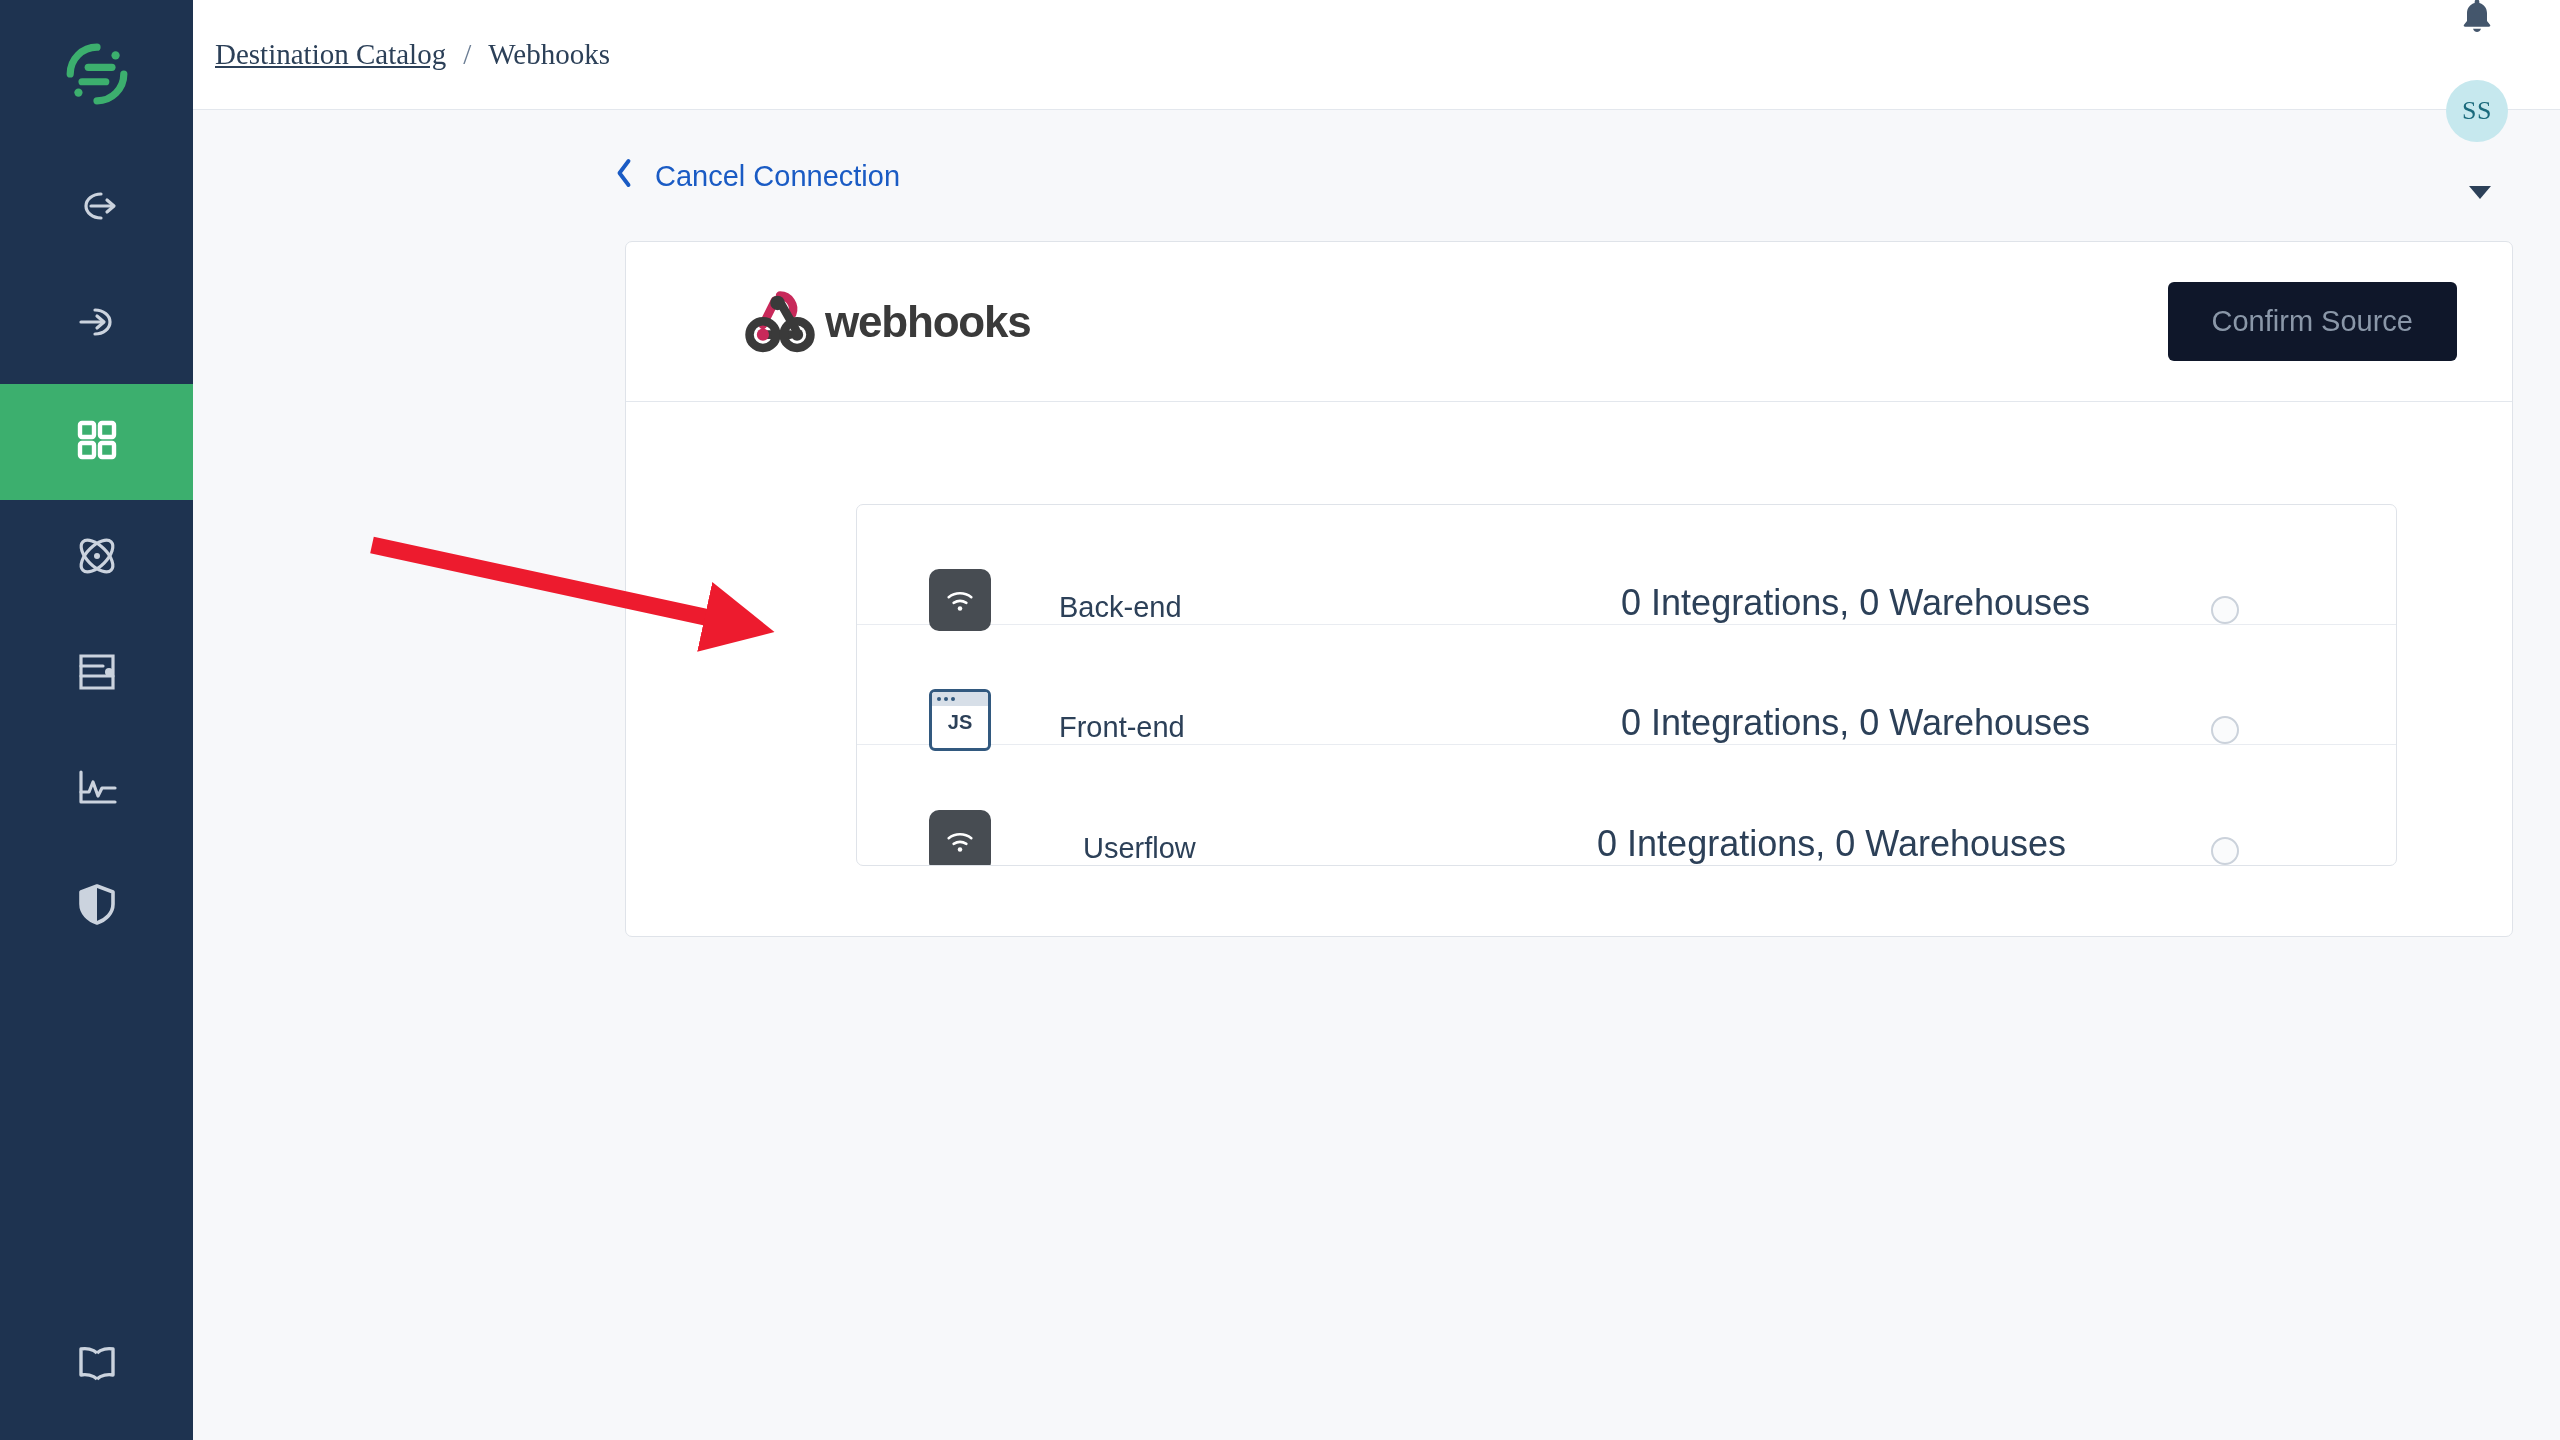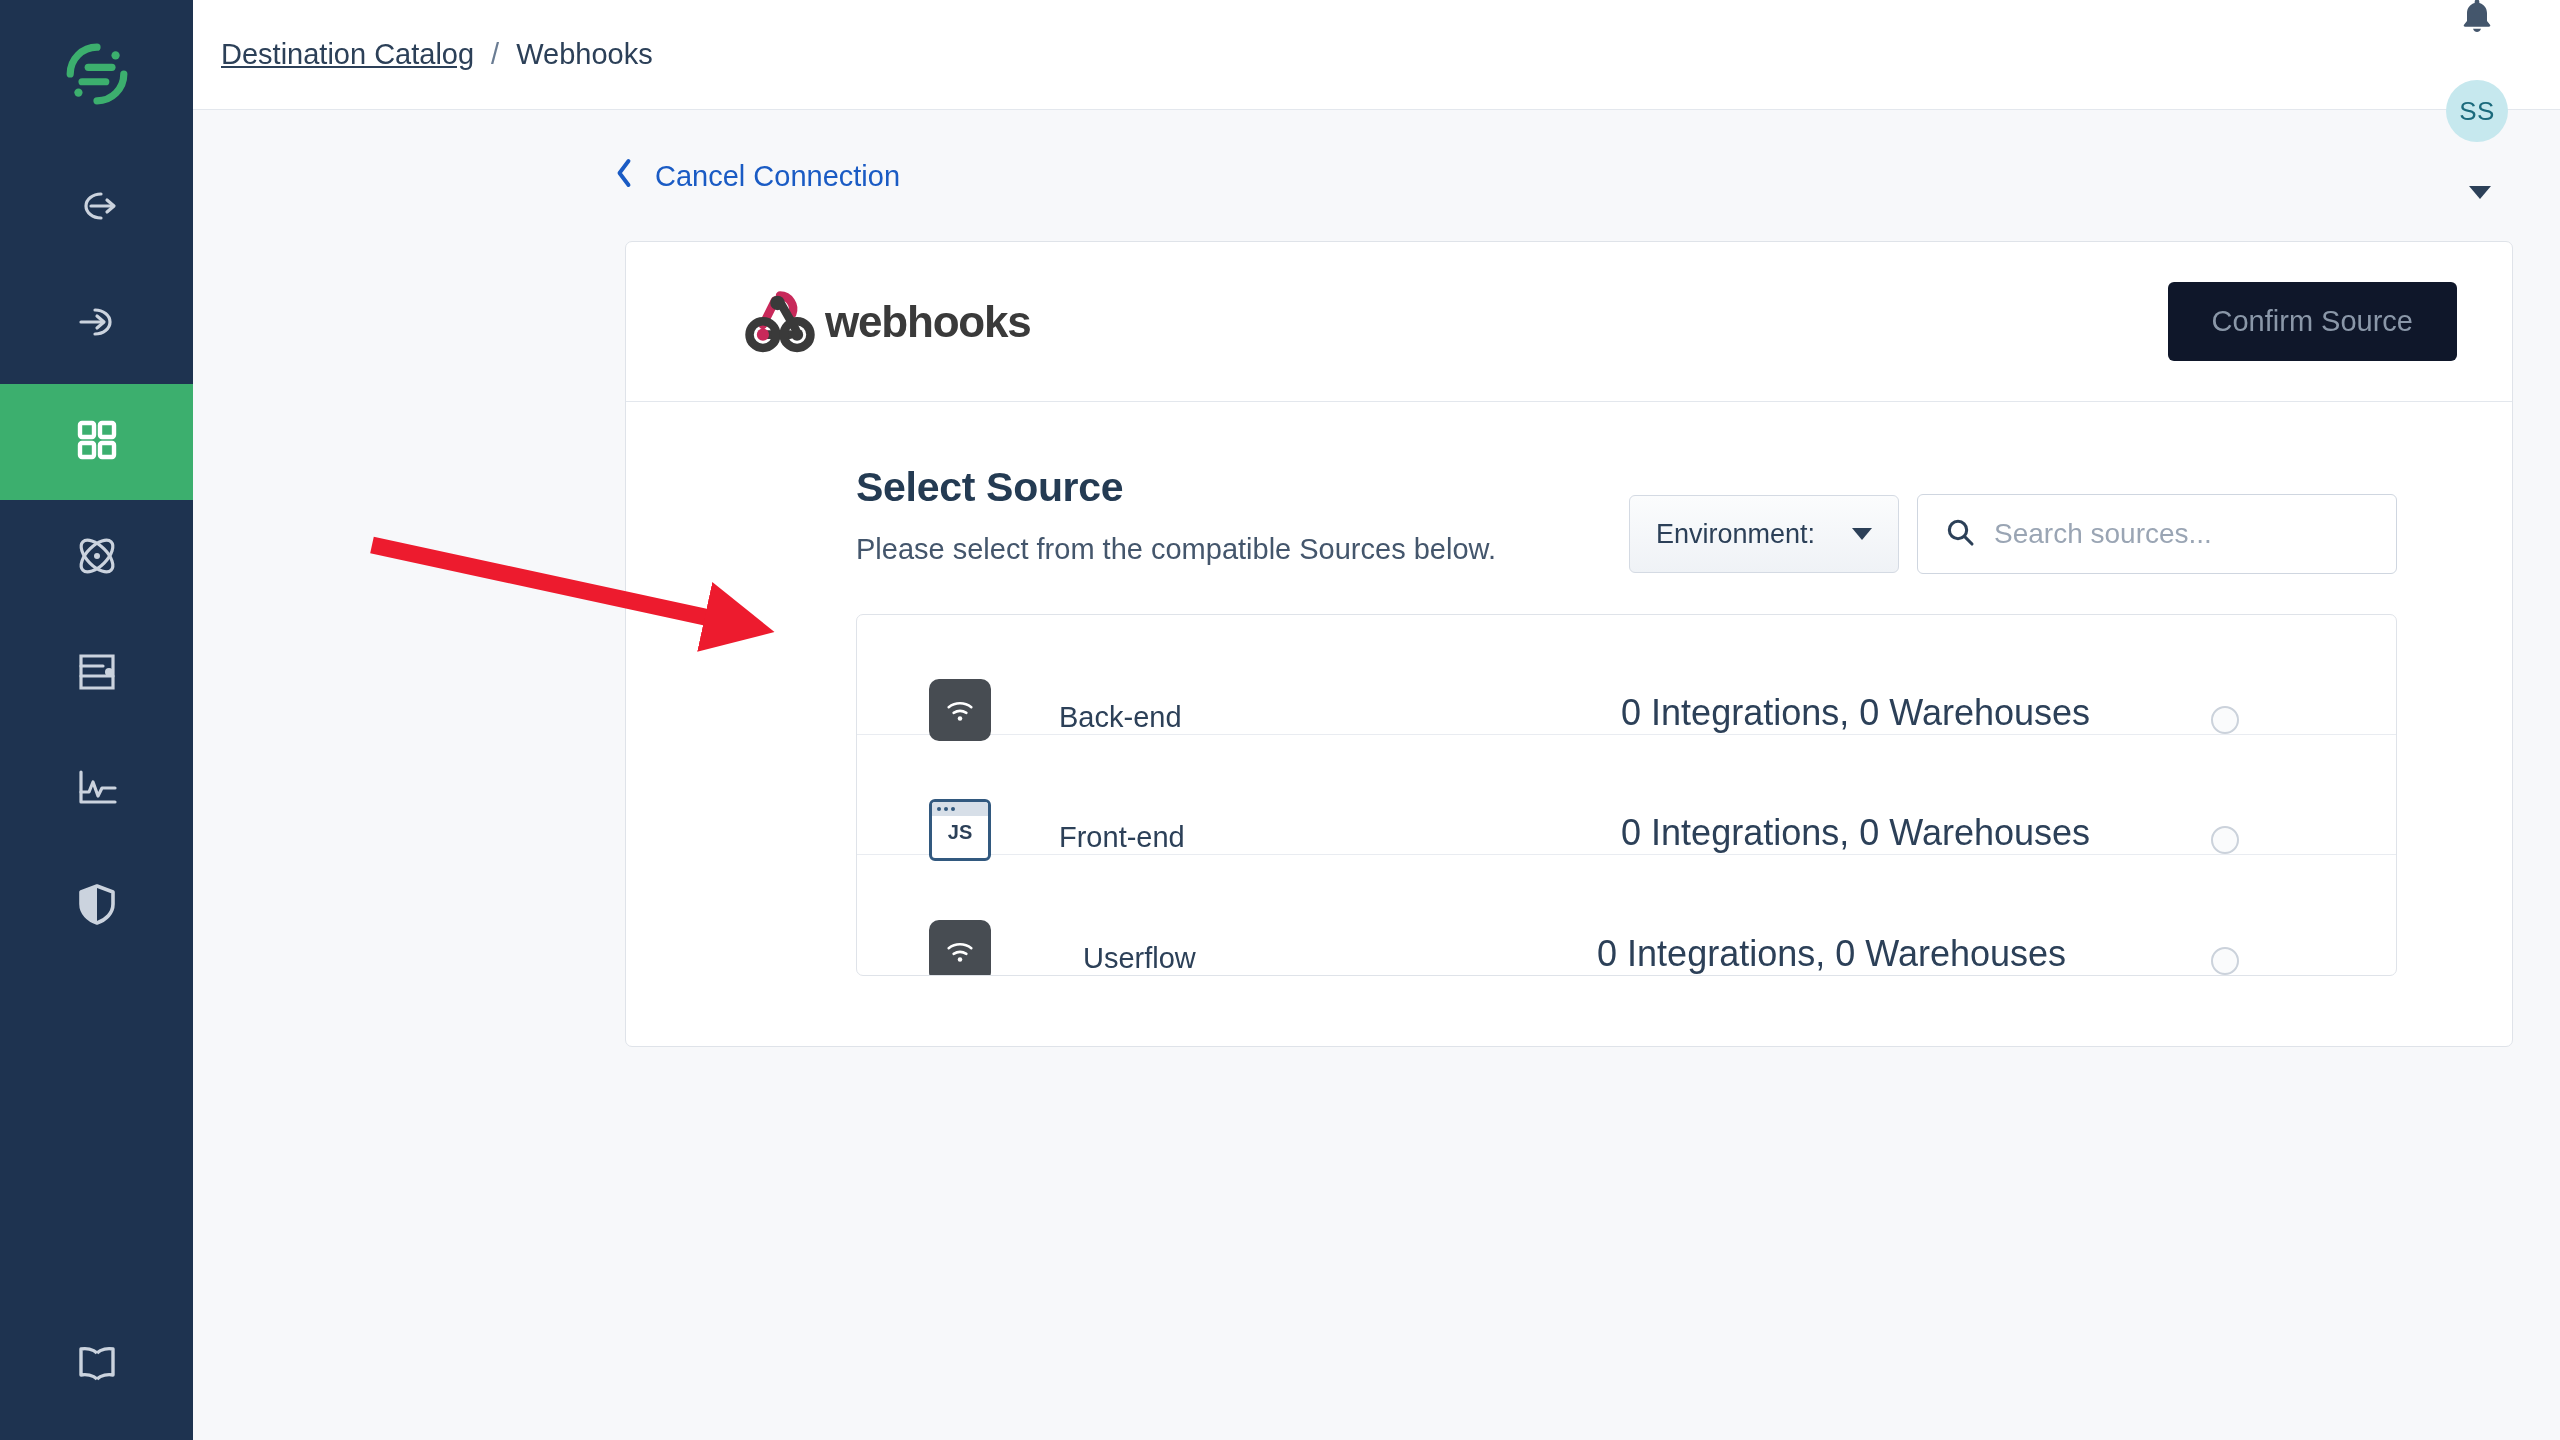--- a/index.html
+++ b/index.html
@@ -32,22 +32,23 @@
   .nav-spacer { flex: 1 1 auto; }
   .nav-bottom { width: 193px; height: 150px; display: flex; align-items: center; justify-content: center; }
 
   
   .main { flex: 1 1 auto; display: flex; flex-direction: column; height: 1440px; background: #F7F8FA; }
 
   .topbar {
     height: 110px; background: #ffffff;
     border-bottom: 1px solid #E3E7ED;
     display: flex; align-items: center;
-    padding: 0 52px 0 28px;
+    padding: 0 52px 0 22px;
     flex: 0 0 110px;
+    font-family: Liberation Serif, serif;
   }
   .breadcrumb { display: flex; align-items: center; font-size: 29px; color: #2C4058; }
   .crumb-link { color: #2C4058; text-decoration: underline; cursor: pointer; }
   .crumb-sep { margin: 0 17px; color: #6A7C93; }
   .crumb-current { color: #2C4058; }
   .topbar-right { margin-left: auto; display: flex; align-items: center; gap: 44px; flex-direction: column; }
   .icon-btn { cursor: pointer; display: flex; align-items: center; justify-content: center; }
   .avatar {
     width: 62px; height: 62px; border-radius: 50%;
     background: #C6E8EE; color: #1B6A7C;
@@ -330,43 +331,20 @@
               </svg>
             </span>
             <span class="wh-wordmark">webhooks</span>
           </div>
 
           <button class="confirm-btn">Confirm Source</button>
         </div>
 
         <div class="card-body">
 
-          <div class="select-row">
-            <div>
-              <h1 class="select-title">Select Source</h1>
-              <p class="select-sub">Please select from the compatible Sources below.</p>
-            </div>
-
-            <div class="controls">
-              <div class="env-select">
-                <span class="env-label">Environment:</span>
-                <span class="sel-caret"></span>
-              </div>
-
-              <div class="search-box">
-                <span>
-                  <svg width="32" height="32" viewBox="0 0 24 24" fill="none" stroke="#2C4058" stroke-width="2.3" stroke-linecap="round">
-                    <circle cx="10.5" cy="10.5" r="6.5"></circle>
-                    <path d="M15.5 15.5 L21 21"></path>
-                  </svg>
-                </span>
-                <input class="search-input" type="text" placeholder="Search sources..." style="">
-              </div>
-            </div>
-          </div>
 
           <div class="source-list">
 
             <div class="source-row">
               <div class="src-icon-wrap">
                 <div class="src-icon-dark">
                   <svg width="34" height="34" viewBox="0 0 24 24" fill="none" stroke="#ffffff" stroke-width="1.8" stroke-linecap="round">
                     <path d="M4 10 A13 13 0 0 1 20 10"></path>
                     <path d="M7.5 14 A8.5 8.5 0 0 1 16.5 14"></path>
                     <circle cx="12" cy="18" r="1.6" fill="#ffffff" stroke="none"></circle>

